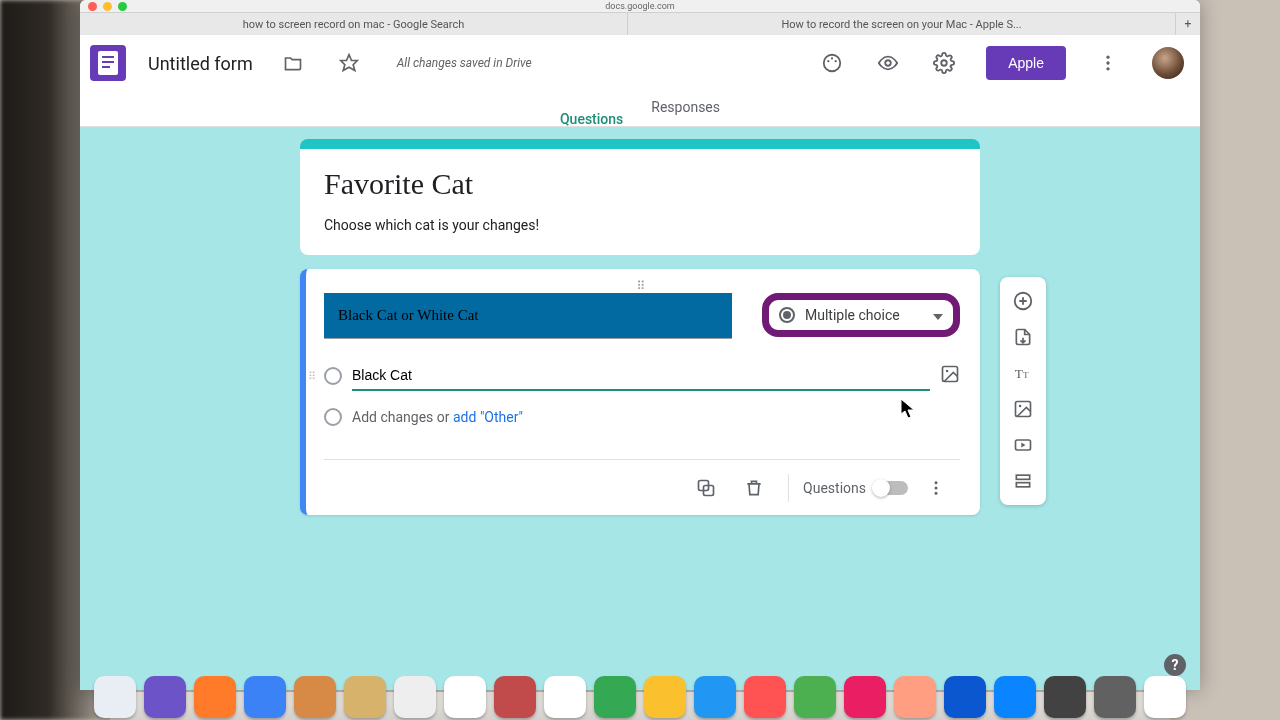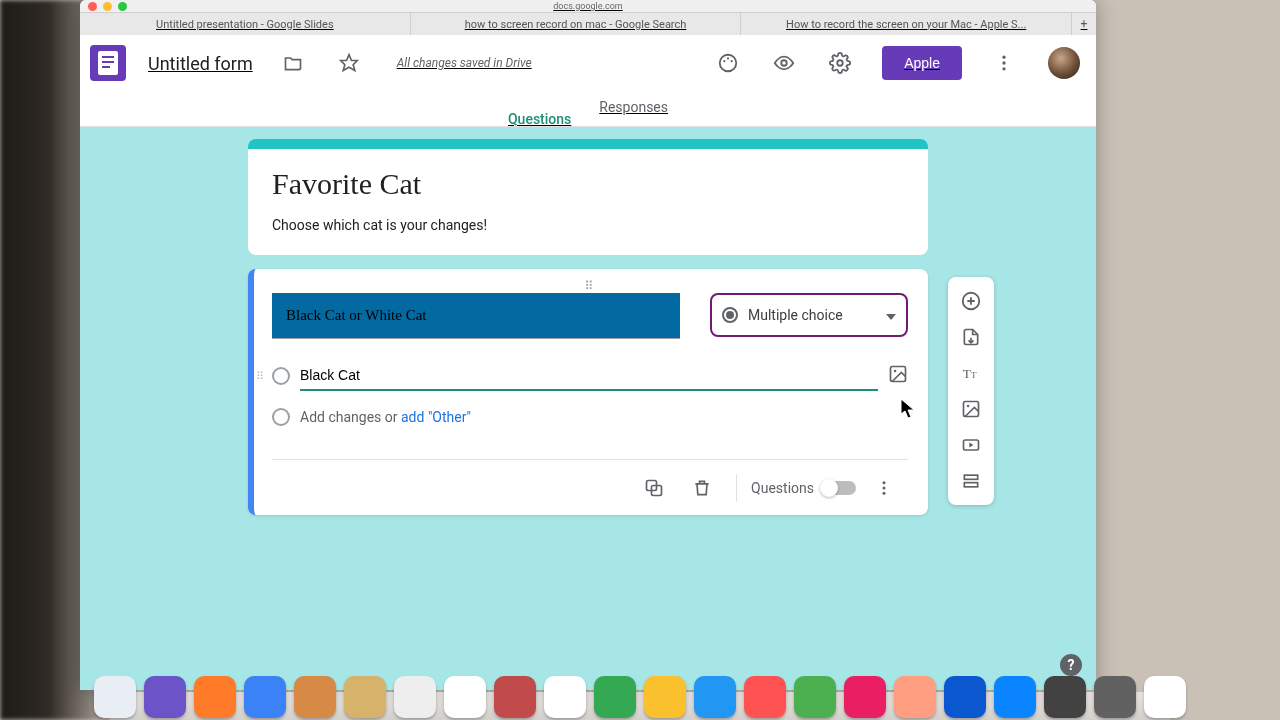--- a/index.html
+++ b/index.html
@@ -26,31 +26,30 @@
     position: absolute;
     top: 0; left: 0; bottom: 0;
     width: 120px;
     background: linear-gradient(90deg, #1d1b18 0%, #2f2a25 40%, #c9c0b6 100%);
     filter: blur(2px);
   }
 
   .browser-window {
     position: absolute;
     top: 0; left: 80px;
-    width: 1016px;
+    width: 1120px;
     height: 690px;
     background: #fff;
     box-shadow: 0 0 20px rgba(0,0,0,.3);
     z-index: 2;
     display: flex;
     flex-direction: column;
     border-top-left-radius: 6px;
     border-top-right-radius: 6px;
     overflow: hidden;
-    text-decoration: underline;
   }
 
   .addr-bar {
     height: 13px;
     background: #f0f0f0;
     border-bottom: 1px solid #d0d0d0;
     display: flex;
     align-items: center;
     justify-content: center;
     font-size: 9px;
@@ -225,22 +224,22 @@
     border: none;
     border-bottom: 1px solid #9aa0a6;
     padding: 14px 14px;
     font-family: Georgia, serif;
     font-size: 15px;
     outline: none;
   }
   .q-type {
     width: 198px;
     height: 44px;
-    border: 2px solid #701a75;
-    border-radius: 8px;
+    border: 7px solid #701a75;
+    border-radius: 16px;
     display:flex; align-items:center;
     padding: 0 10px;
     gap: 10px;
     font-size: 14px;
     color: #3c4043;
     cursor: pointer;
   }
   .q-type .rad-icon {
     width: 16px; height:16px; border-radius:50%;
     border: 2px solid #5f6368;
@@ -381,21 +380,20 @@
   <div class="addr-bar">
     <div class="win-dots">
       <span class="win-dot r"></span>
       <span class="win-dot y"></span>
       <span class="win-dot g"></span>
     </div>
     <span>docs.google.com</span>
   </div>
 
   <div class="tab-bar">
-    <div class="tab">Untitled presentation - Google Slides</div>
     <div class="tab">how to screen record on mac - Google Search</div>
     <div class="tab">How to record the screen on your Mac - Apple S...</div>
     <div class="new-tab">+</div>
   </div>
 
   <div class="forms-header">
     <span class="forms-logo">
       <svg width="20" height="24" viewBox="0 0 20 24">
           <rect x="0" y="0" width="20" height="24" rx="2" fill="#fff"></rect>
           <rect x="4" y="5" width="12" height="2" fill="#673ab7"></rect>

